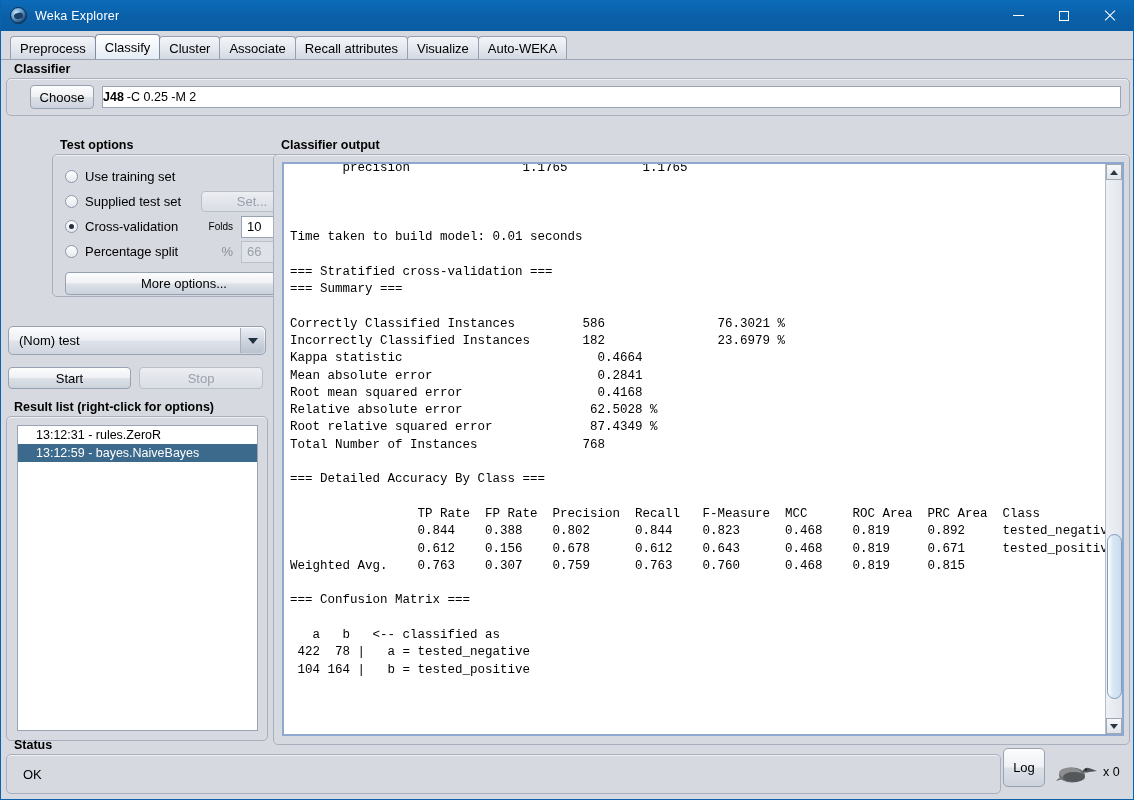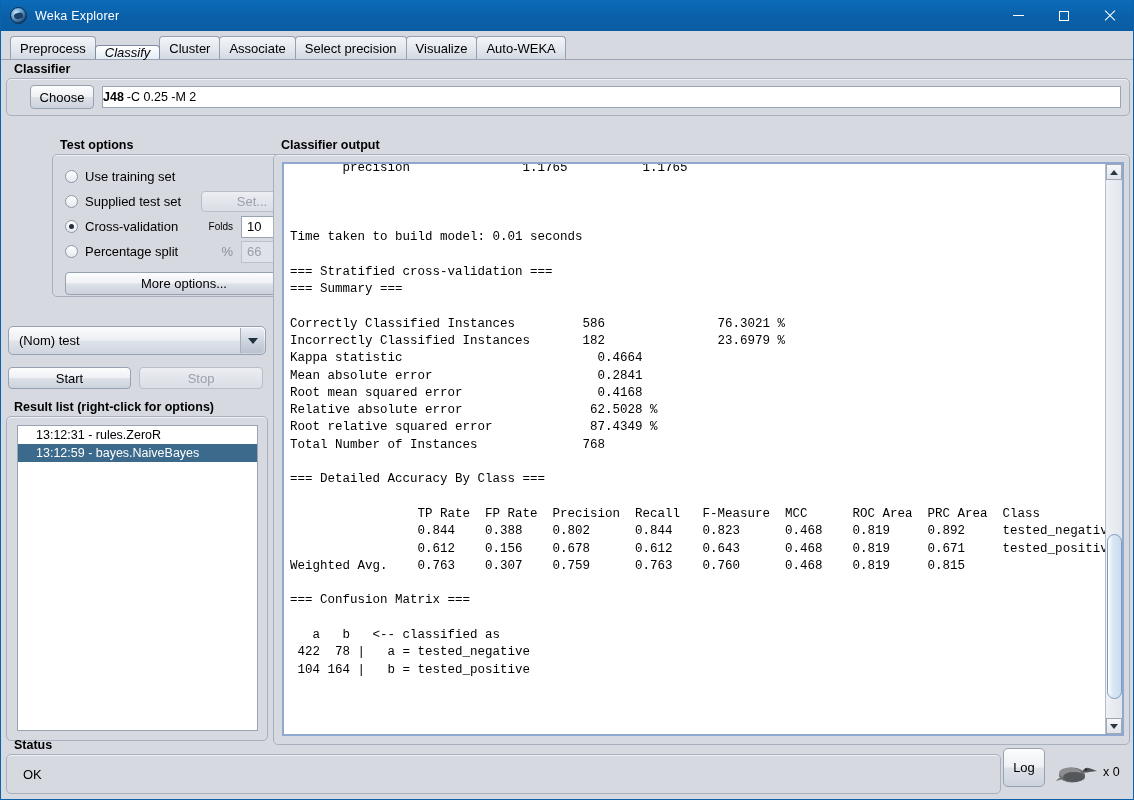--- a/index.html
+++ b/index.html
@@ -77,24 +77,23 @@
     display: flex; align-items: center;
     font-size: 13px; color: #000;
     background: linear-gradient(to bottom, #f3f5f8 0%, #e3e7ee 55%, #d3d8e1 100%);
     border: 1px solid #97a0b0;
     border-bottom: none;
     border-radius: 4px 4px 0 0;
     position: relative; z-index: 1;
   }
   .tab.active {
     background: linear-gradient(to bottom, #ffffff 0%, #f2f6fa 50%, #e4ecf5 100%);
-    height: 14px;
+    height: 25px;
     z-index: 3;
     border-color: #7d8da3;
-    font-style: italic;
   }
 
   
   .panel-title {
     font-size: 12.5px; font-weight: bold; color: #000;
     padding: 2px 0 2px 8px;
   }
   .panel-box {
     background: #d6d9e0;
     border: 1px solid #a9b0bd;
@@ -258,21 +257,21 @@
     <div class="tab active">
         <span>Classify</span>
       </div>
     <div class="tab">
         <span>Cluster</span>
       </div>
     <div class="tab">
         <span>Associate</span>
       </div>
     <div class="tab">
-        <span>Select precision</span>
+        <span>Recall attributes</span>
       </div>
     <div class="tab">
         <span>Visualize</span>
       </div>
     <div class="tab">
         <span>Auto-WEKA</span>
       </div>
   </div>
 
   <div class="classifier-sec">

